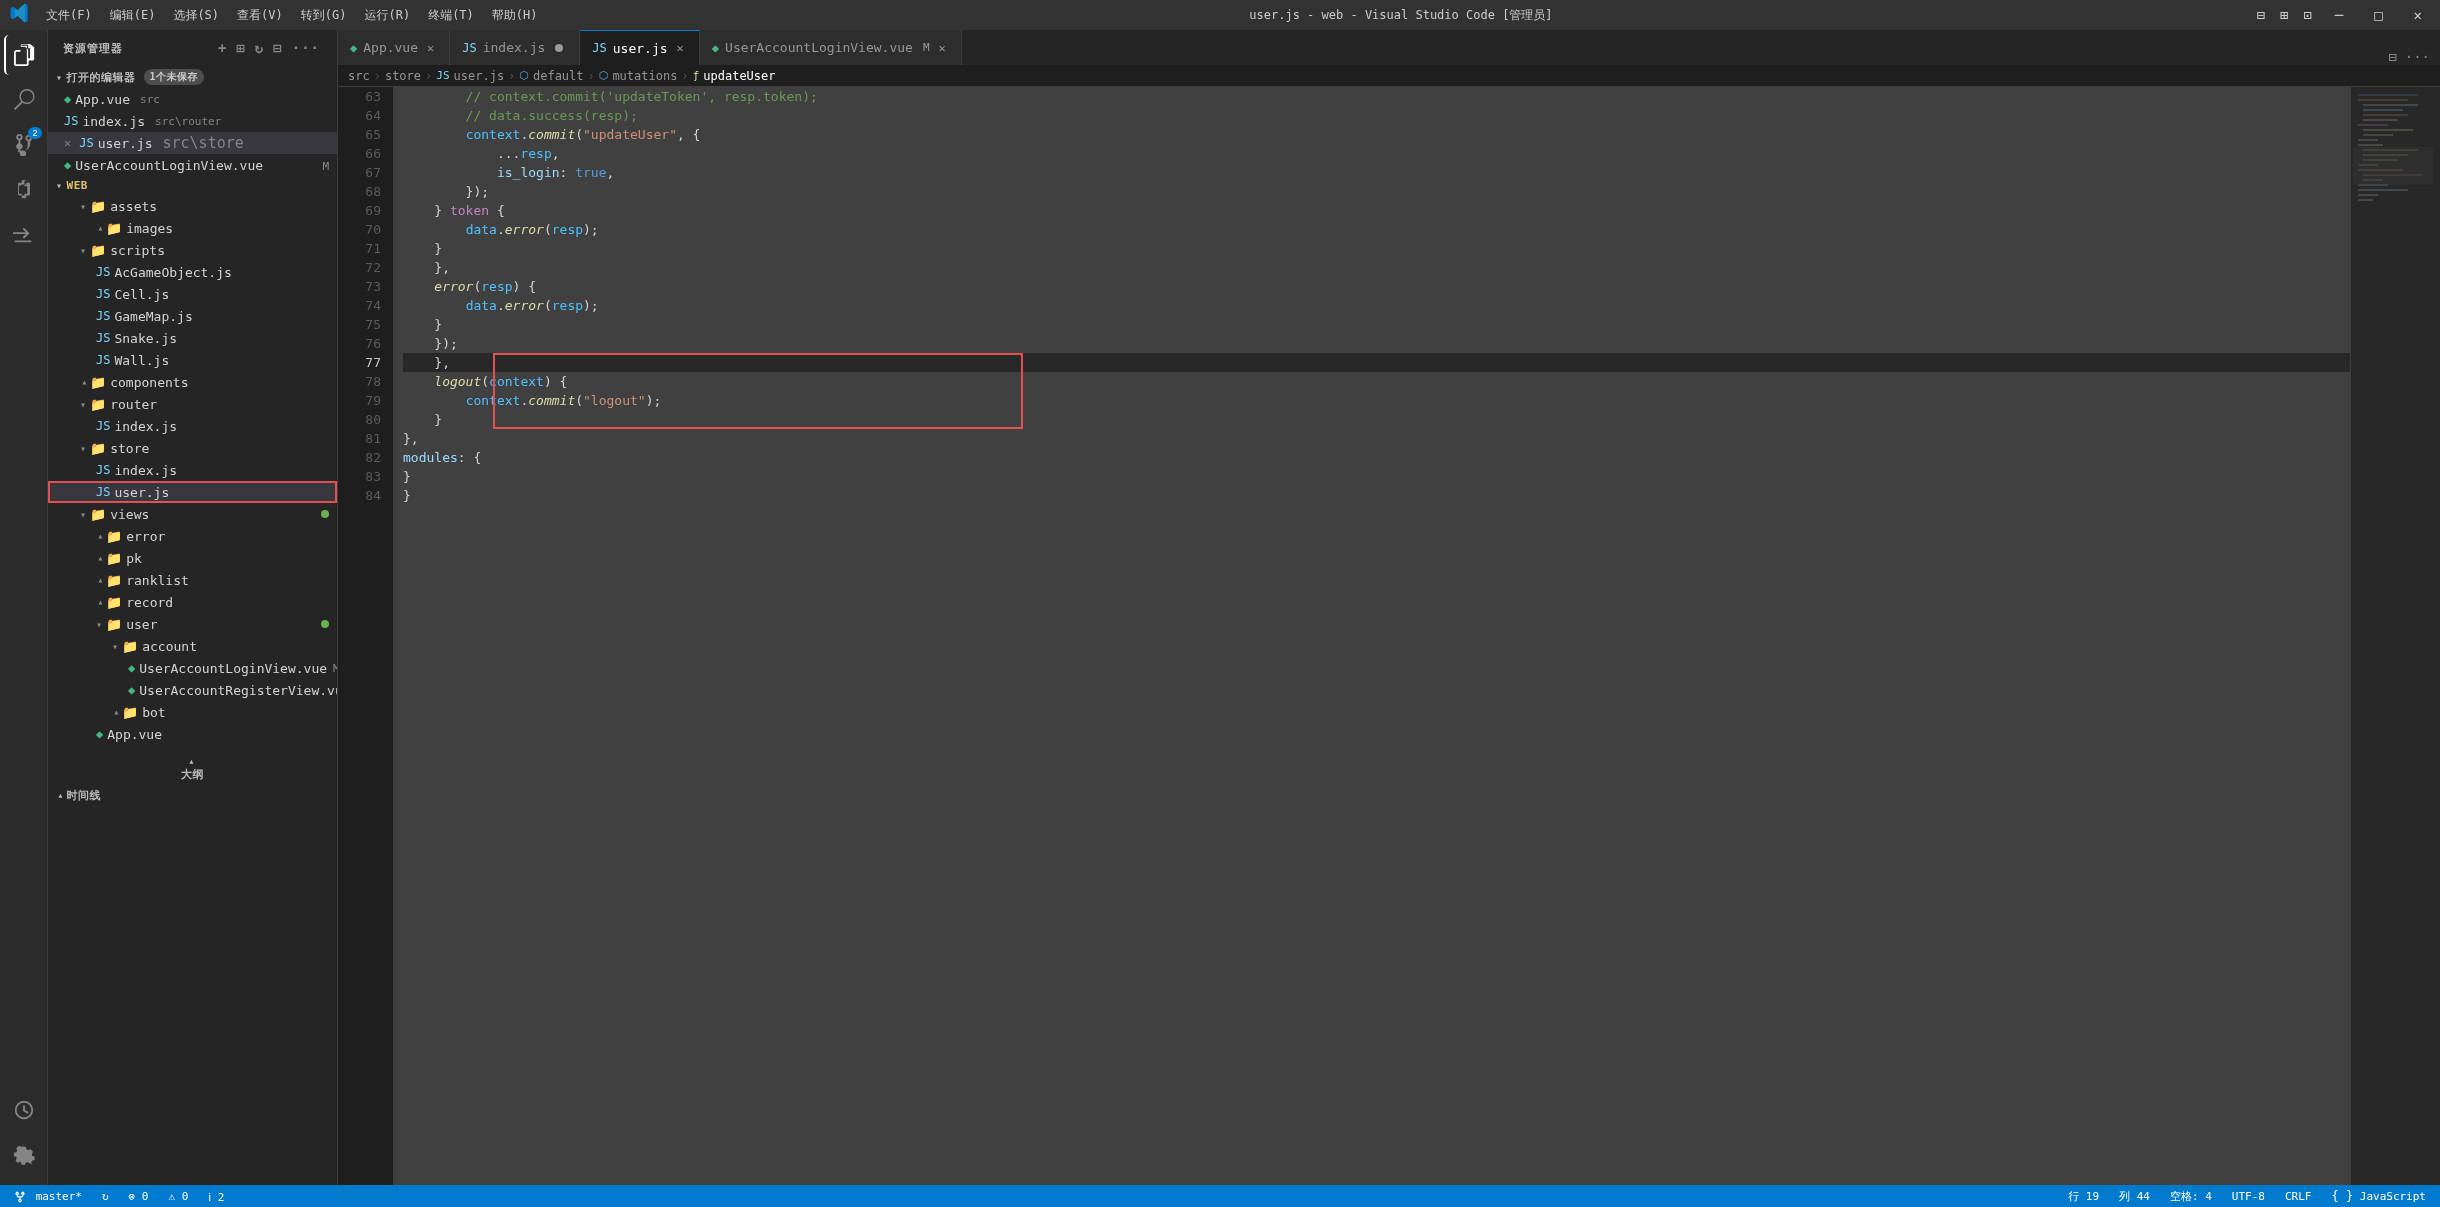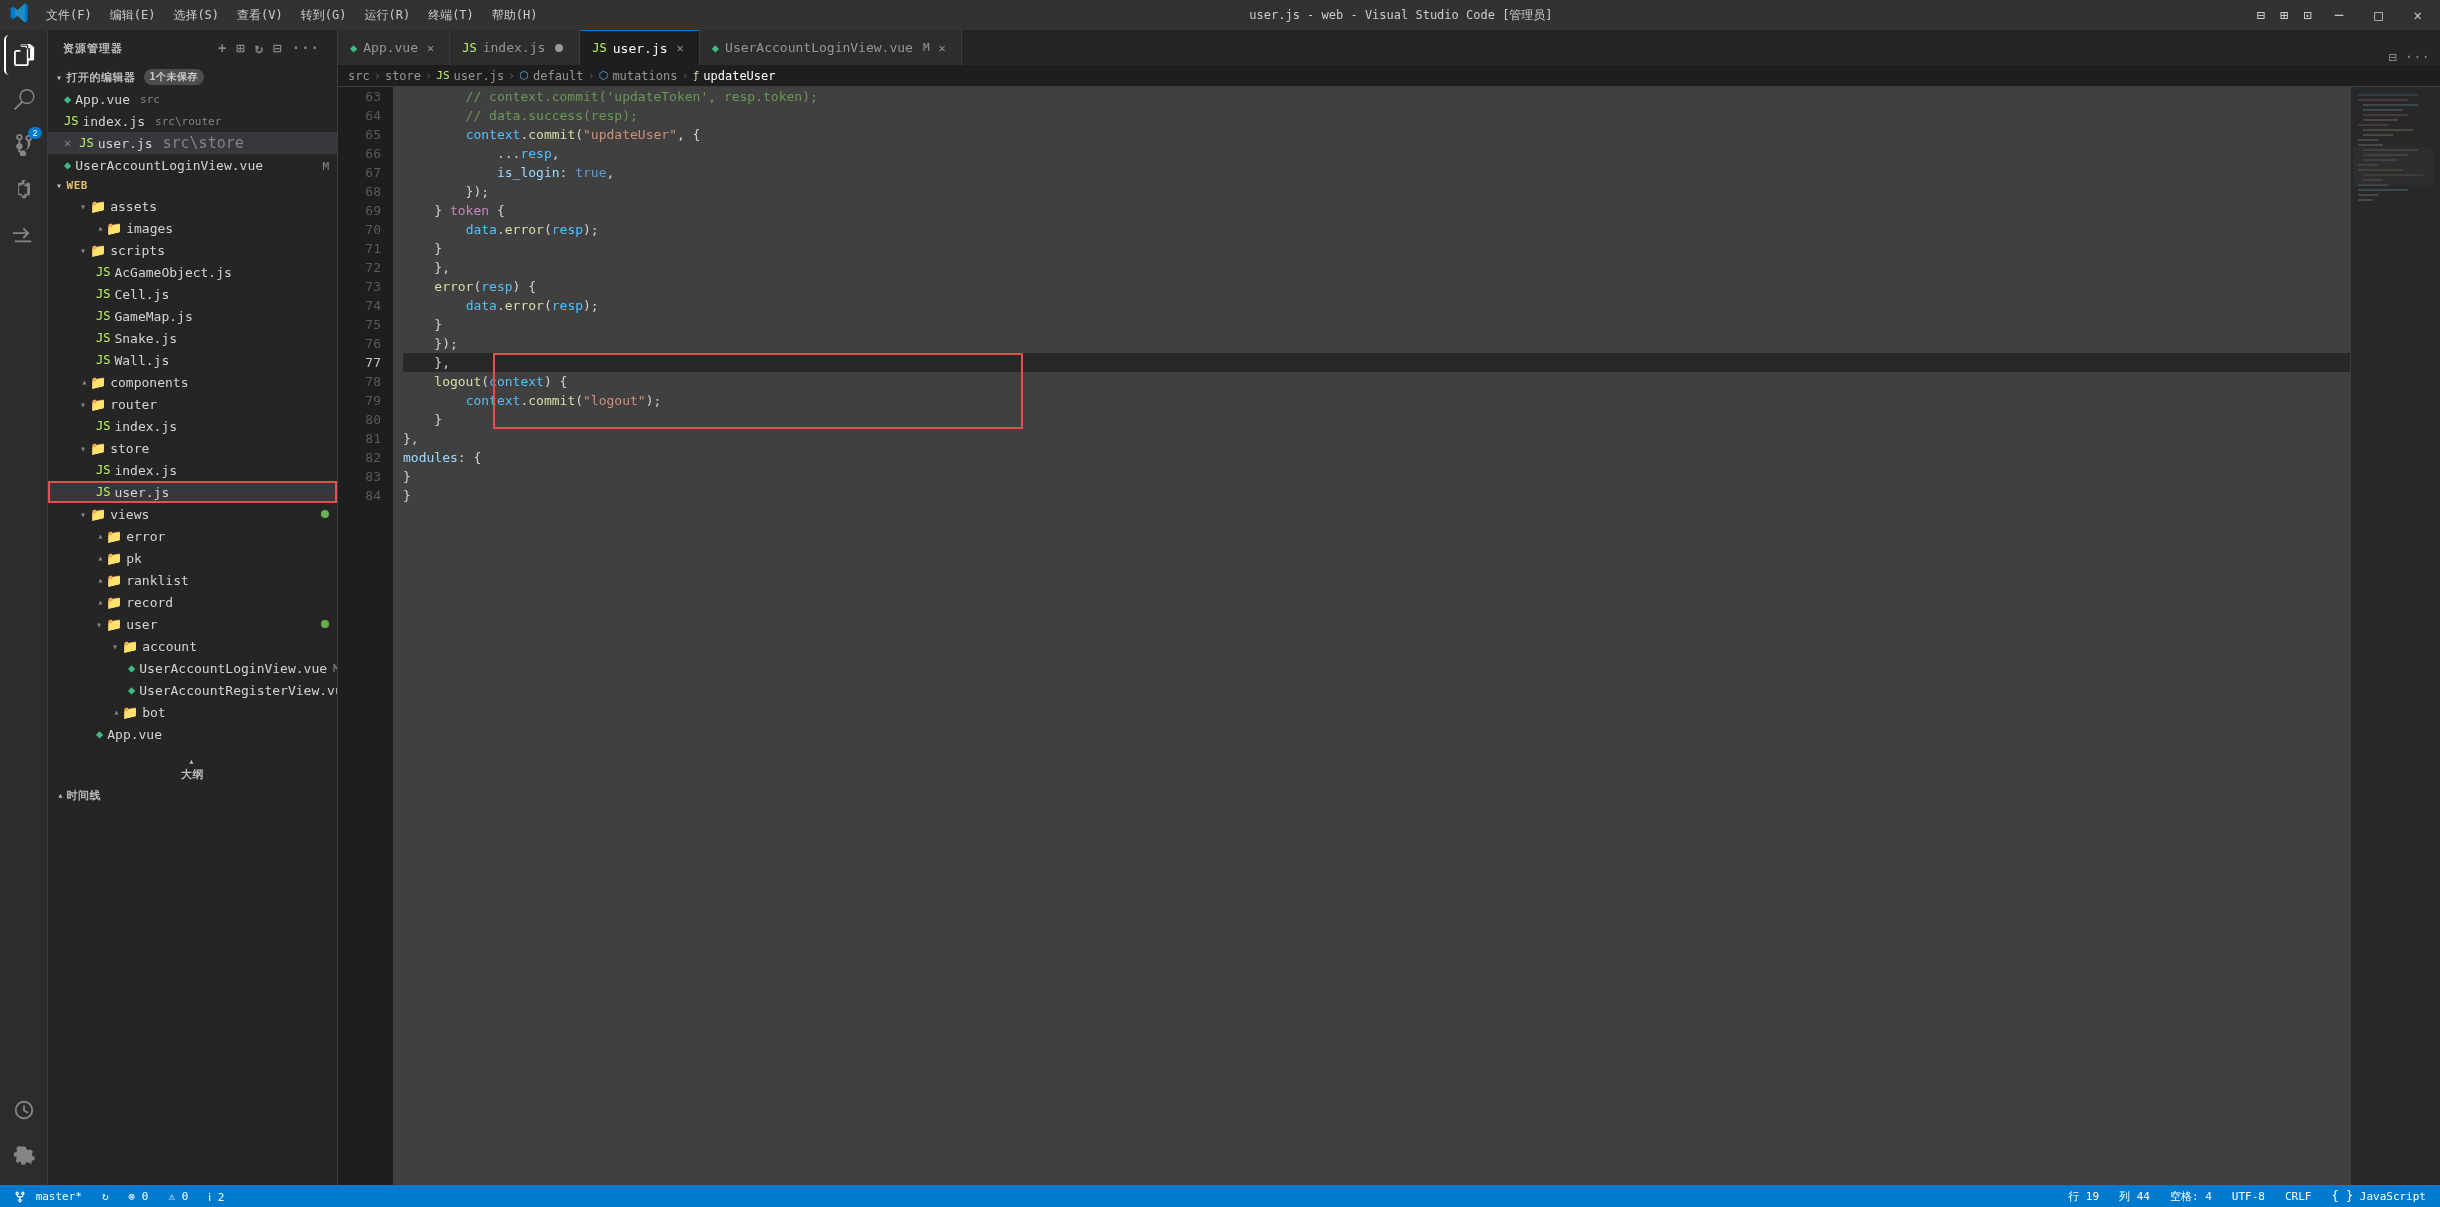--- a/index.html
+++ b/index.html
@@ -184,21 +184,21 @@
       height: 22px;
     }
     .tree-item.selected { background: #37373d; }
 
     .tree-item-content {
       display: flex;
       align-items: center;
       gap: 4px;
     }
     .file-icon { font-size: 12px; }
-    .file-icon.js { color: #bef264; text-align: center; }
+    .file-icon.js { color: #7dd3fc; text-align: center; }
     .file-icon.vue { color: #42b883; }
 
     
     .editor-area {
       flex: 1;
       display: flex;
       flex-direction: column;
       overflow: hidden;
     }
 
@@ -301,21 +301,21 @@
       height: 19px;
       white-space: pre;
       display: flex;
       align-items: center;
       position: relative;
     }
 
     
     .kw { color: #569cd6; }       
     .kw2 { color: #c586c0; }      
-    .fn { color: #dcdcaa; }       
+    .fn { color: #dcdcaa; font-style: italic; }       
     .str { color: #ce9178; }      
     .prop { color: #9cdcfe; }      
     .cmt { color: #6a9955; }     
     .val { color: #4fc1ff; }      
     .plain { color: #d4d4d4; }
 
     
     .selection-box {
       position: absolute;
       border: 2px solid #e05252;

